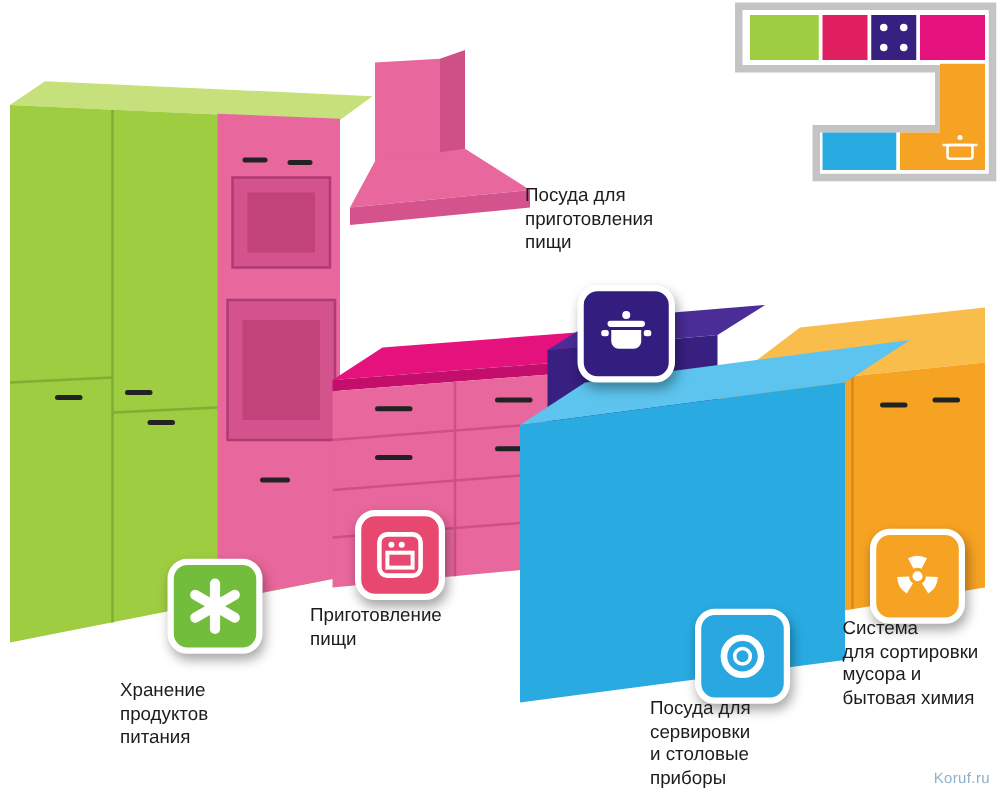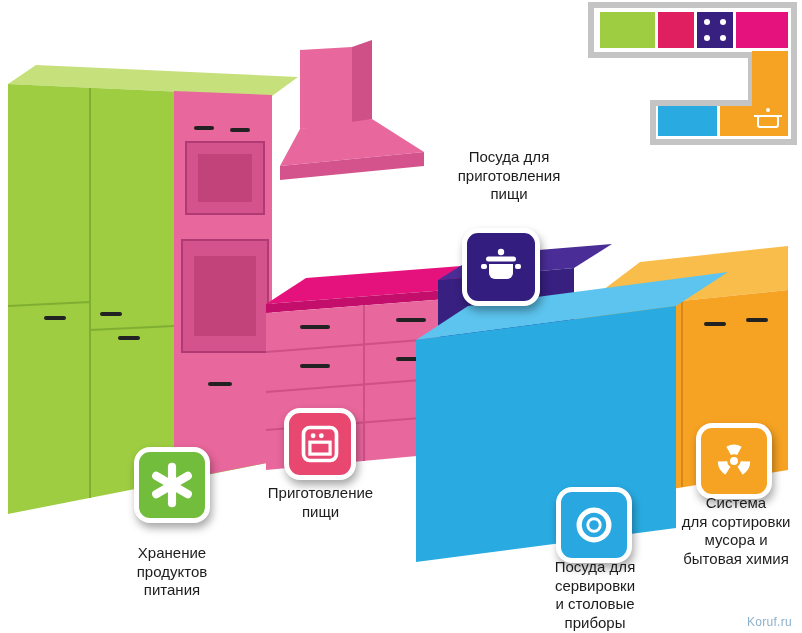--- a/index.html
+++ b/index.html
@@ -10,23 +10,23 @@
   .scene{position:absolute;left:0;top:0;width:802px;height:633px;}
   .badge{
     position:absolute;display:flex;align-items:center;justify-content:center;
     border:5px solid #ffffff;border-radius:16px;
     box-shadow:2px 5px 9px rgba(0,0,0,.35);
     box-sizing:border-box;
   }
   .badge svg{display:block;}
   .label{
     position:absolute;white-space:pre-line;font-size:15px;line-height:1.24;
-    color:#1c1c1c;text-align:center;
-  }
-  .label.left{text-align:center;}
+    color:#1c1c1c;text-align:left;
+  }
+  .label.left{text-align:left;}
   .watermark{
     position:absolute;right:10px;bottom:4px;font-size:12px;color:#8fb0c9;
     letter-spacing:.3px;
   }
 </style>
 </head>
 <body>
 
 <div class="stage">
 

